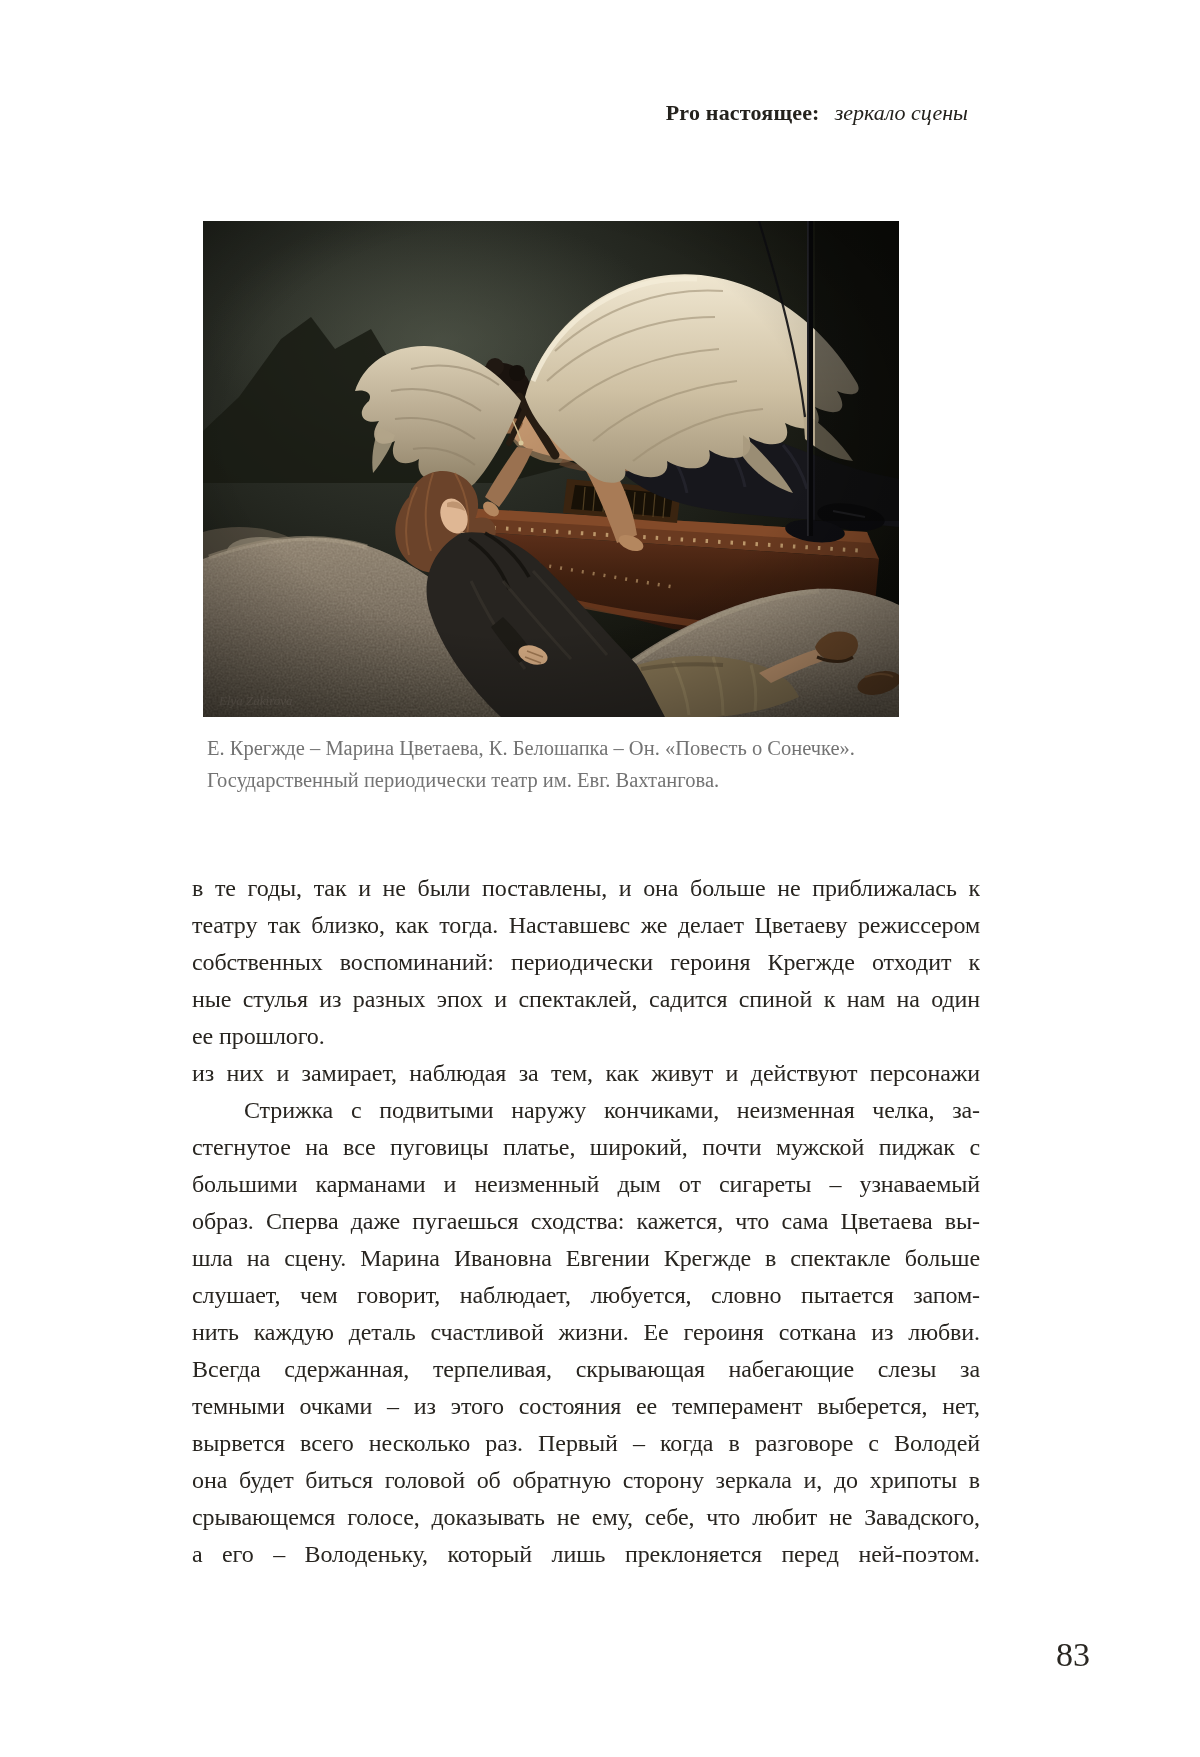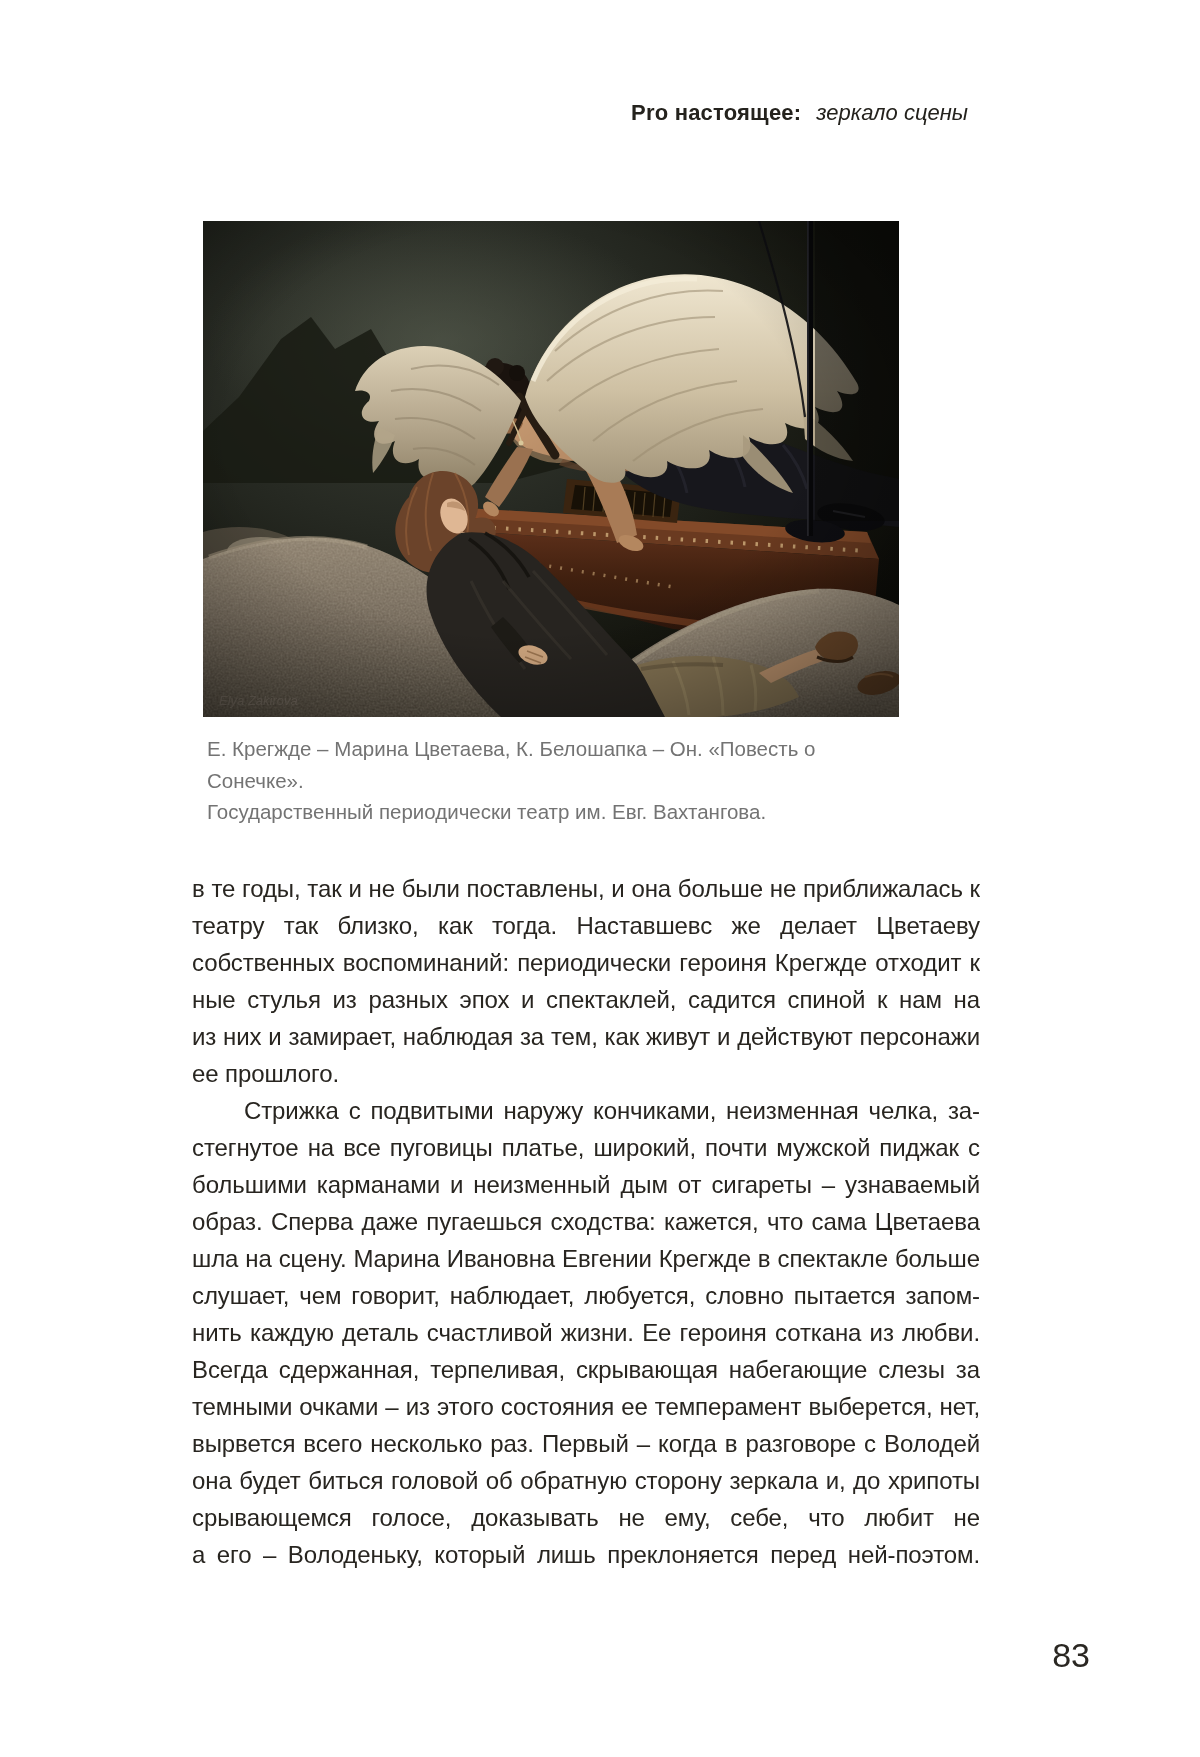--- a/index.html
+++ b/index.html
@@ -1,21 +1,21 @@
 <!DOCTYPE html>
 <html><head>
 <meta charset="utf-8">
 <style>
   html, body { margin: 0; padding: 0; background: #ffffff; }
   .page {
     position: relative;
     width: 1200px;
     height: 1757px;
     background: #ffffff;
-    font-family: Liberation Sans, sans-serif;
+    font-family: Liberation Serif, serif;
     color: #282520;
     overflow: hidden;
   }
   .running-header {
     position: absolute;
     left: 180px;
     top: 99px;
     width: 788px;
     text-align: right;
     font-size: 22px;
@@ -245,22 +245,22 @@
   <div class="caption" id="caption">
       <div class="cap-line">Е. Крегжде – Марина Цветаева, К. Белошапка – Он. «Повесть о Сонечке».</div>
       <div class="cap-line">Государственный периодически театр им. Евг. Вахтангова.</div>
     </div>
 
   <div class="bodytext" id="bodytext">
       <div class="body-line">в те годы, так и не были поставлены, и она больше не приближалась к</div>
       <div class="body-line">театру так близко, как тогда. Наставшевс же делает Цветаеву режиссером</div>
       <div class="body-line">собственных воспоминаний: периодически героиня Крегжде отходит к</div>
       <div class="body-line">ные стулья из разных эпох и спектаклей, садится спиной к нам на один</div>
+      <div class="body-line nojust">ее прошлого.</div>
       <div class="body-line">из них и замирает, наблюдая за тем, как живут и действуют персонажи</div>
-      <div class="body-line nojust">ее прошлого.</div>
       <div class="body-line indent">Стрижка с подвитыми наружу кончиками, неизменная челка, за-</div>
       <div class="body-line">стегнутое на все пуговицы платье, широкий, почти мужской пиджак с</div>
       <div class="body-line">большими карманами и неизменный дым от сигареты – узнаваемый</div>
       <div class="body-line">образ. Сперва даже пугаешься сходства: кажется, что сама Цветаева вы-</div>
       <div class="body-line">шла на сцену. Марина Ивановна Евгении Крегжде в спектакле больше</div>
       <div class="body-line">слушает, чем говорит, наблюдает, любуется, словно пытается запом-</div>
       <div class="body-line">нить каждую деталь счастливой жизни. Ее героиня соткана из любви.</div>
       <div class="body-line">Всегда сдержанная, терпеливая, скрывающая набегающие слезы за</div>
       <div class="body-line">темными очками – из этого состояния ее темперамент выберется, нет,</div>
       <div class="body-line">вырвется всего несколько раз. Первый – когда в разговоре с Володей</div>

